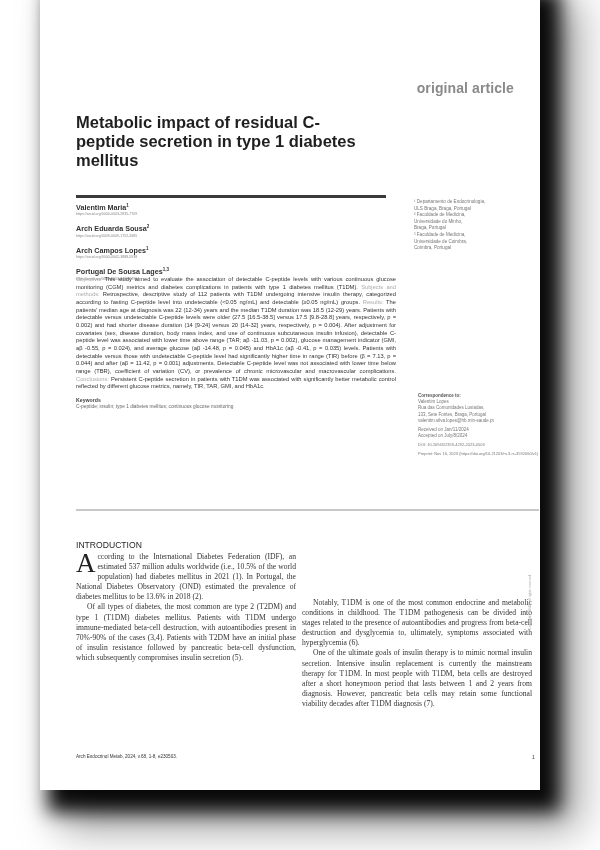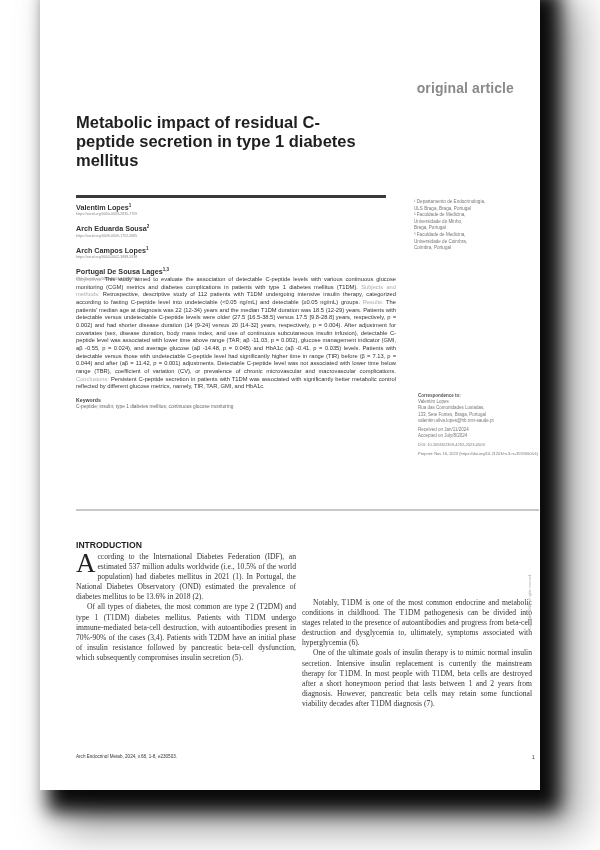--- a/index.html
+++ b/index.html
@@ -42,21 +42,21 @@
   .keywords-heading { font-size: 5.2px; font-weight: bold; color: #444; margin-top: 6px; }
   .keywords-body { font-size: 4.8px; color: #666; margin-top: 1px; }
   .abstract-rule {
     position: absolute; left: 36px; top: 529px; width: 463px; height: 1.5px; background: #c8c8c8;
   }
   .sidebar { position: absolute; left: 378px; top: 413px; width: 126px; font-size: 4.5px; line-height: 6.2px; color: #777; }
   .sidebar .corr-heading { font-weight: bold; color: #555; }
   .sidebar .block { margin-bottom: 3px; }
   .sidebar .small { font-size: 4px; line-height: 5.4px; }
   .intro { position: absolute; left: 36px; top: 560px; width: 220px; }
-  .intro-heading { font-size: 8.6px; font-weight: bold; color: #1f1f1f; margin-bottom: 2px; }
+  .intro-heading { font-size: 8.6px; font-weight: normal; color: #1f1f1f; margin-bottom: 2px; }
   .body-text {
     font-family: "Liberation Serif", "DejaVu Serif", serif;
     font-size: 7.6px; line-height: 10.1px; color: #333; text-align: justify;
   }
   .body-text p { margin: 0; text-indent: 11px; }
   .body-text p.first { text-indent: 0; }
   .dropcap {
     float: left; font-size: 27px; line-height: 20px; margin: 1px 2px 0 0;
     font-family: "Liberation Serif", serif; color: #222;
   }
@@ -71,21 +71,21 @@
 </head>
 <body>
 
 <div class="page">
   <div class="section-tag">original article</div>
   <div class="title">Metabolic impact of residual C-peptide secretion in type 1 diabetes mellitus</div>
   <div class="title-rule"></div>
 
   <div class="authors">
     <div class="author">
-      <span class="author-name"><span>Valentim Lopes</span><sup>1</sup></span>
+      <span class="author-name"><span>Valentim Maria</span><sup>1</sup></span>
       <span class="author-orcid">https://orcid.org/0000-0003-2835-7709</span>
     </div>
     <div class="author">
       <span class="author-name"><span>Arch Eduarda Sousa</span><sup>2</sup></span>
       <span class="author-orcid">https://orcid.org/0009-0009-1752-2685</span>
     </div>
     <div class="author">
       <span class="author-name"><span>Arch Campos Lopes</span><sup>1</sup></span>
       <span class="author-orcid">https://orcid.org/0000-0002-3888-5938</span>
     </div>

